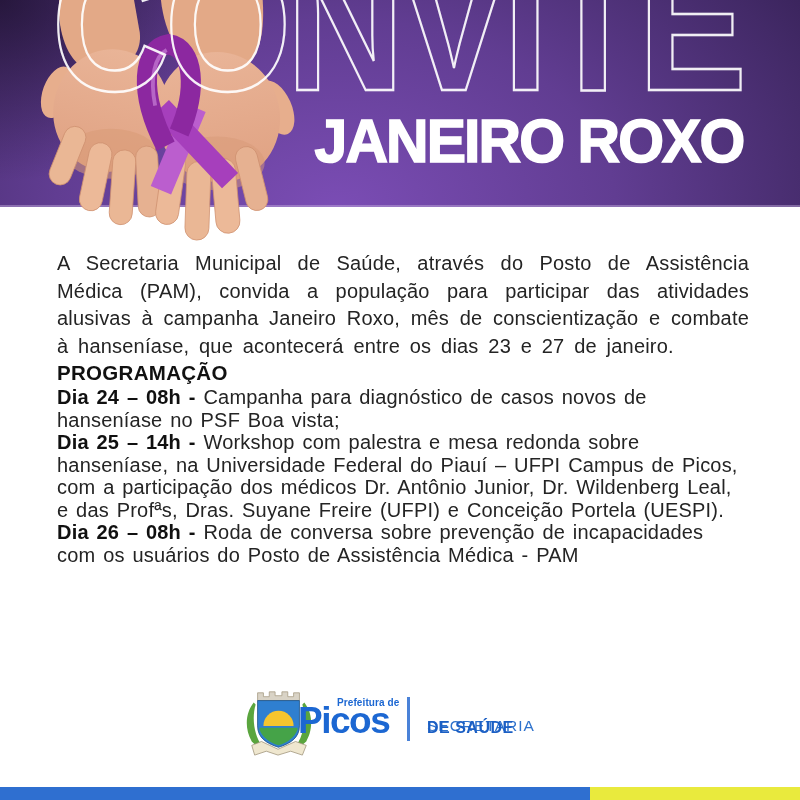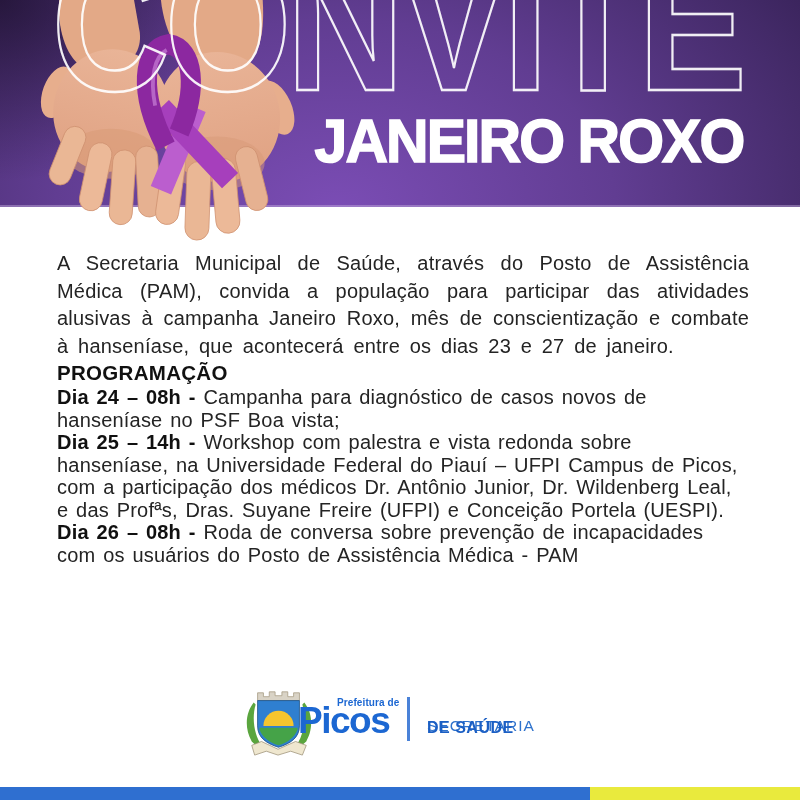--- a/index.html
+++ b/index.html
@@ -97,21 +97,21 @@
     </svg>
   </div>
 
   <div class="janeiro">JANEIRO ROXO</div>
 
   <div class="intro">A Secretaria Municipal de Saúde, através do Posto de Assistência Médica (PAM), convida a população para participar das atividades alusivas à campanha Janeiro Roxo, mês de conscientização e combate à hanseníase, que acontecerá entre os dias 23 e 27 de janeiro.</div>
 
   <div class="prog-heading">PROGRAMAÇÃO</div>
   <div class="schedule">
     <div class="sched-item"><b class="sched-label">Dia 24 – 08h -</b> <span>Campanha para diagnóstico de casos novos de hanseníase no PSF Boa vista;</span></div>
-    <div class="sched-item"><b class="sched-label">Dia 25 – 14h -</b> <span>Workshop com palestra e vista redonda sobre hanseníase, na Universidade Federal do Piauí – UFPI Campus de Picos, com a participação dos médicos Dr. Antônio Junior, Dr. Wildenberg Leal, e das Profªs, Dras. Suyane Freire (UFPI) e Conceição Portela (UESPI).</span></div>
+    <div class="sched-item"><b class="sched-label">Dia 25 – 14h -</b> <span>Workshop com palestra e mesa redonda sobre hanseníase, na Universidade Federal do Piauí – UFPI Campus de Picos, com a participação dos médicos Dr. Antônio Junior, Dr. Wildenberg Leal, e das Profªs, Dras. Suyane Freire (UFPI) e Conceição Portela (UESPI).</span></div>
     <div class="sched-item"><b class="sched-label">Dia 26 – 08h -</b> <span>Roda de conversa sobre prevenção de incapacidades com os usuários do Posto de Assistência Médica - PAM</span></div>
   </div>
 
   <svg class="crest" viewBox="0 0 76 72" aria-hidden="true">
     <path d="M12,16 C4,26 2,42 10,56 C14,60 18,62 22,63 C12,50 10,32 14,18 Z" fill="#5aa53e"></path>
     <path d="M64,16 C72,26 74,42 66,56 C62,60 58,62 54,63 C64,50 66,32 62,18 Z" fill="#5aa53e"></path>
     <path d="M16,14 L16,6 L22,6 L22,10 L28,10 L28,5 L34,5 L34,9 L41,9 L41,5 L47,5 L47,10 L53,10 L53,6 L59,6 L59,14 Z" fill="#d9d3c6" stroke="#a59a82" stroke-width="0.8"></path>
     <path d="M16,14 L59,14 L59,40 C59,52 50,58 37.5,62 C25,58 16,52 16,40 Z" fill="#2f7fd0" stroke="#184f86" stroke-width="0.8"></path>
     <path d="M22,40 A15.5 15.5 0 0 1 53,40 Z" fill="#f5c52e"></path>
     <path d="M18,42 L57,42 L57,44 C54,52 47,57 37.5,60 C28,57 21,52 18,44 Z" fill="#45a348"></path>

